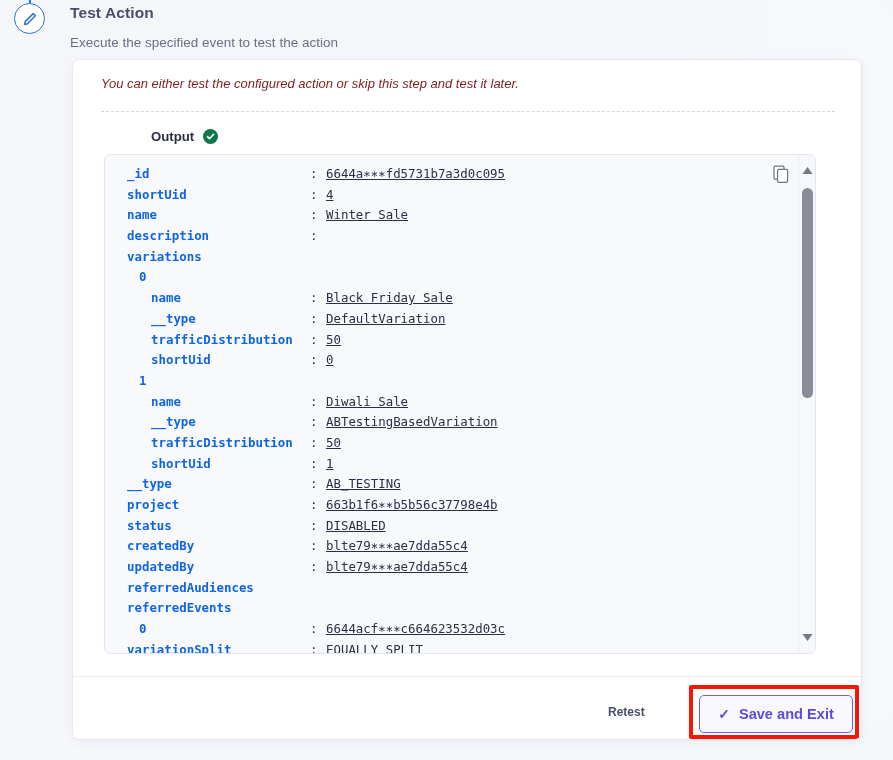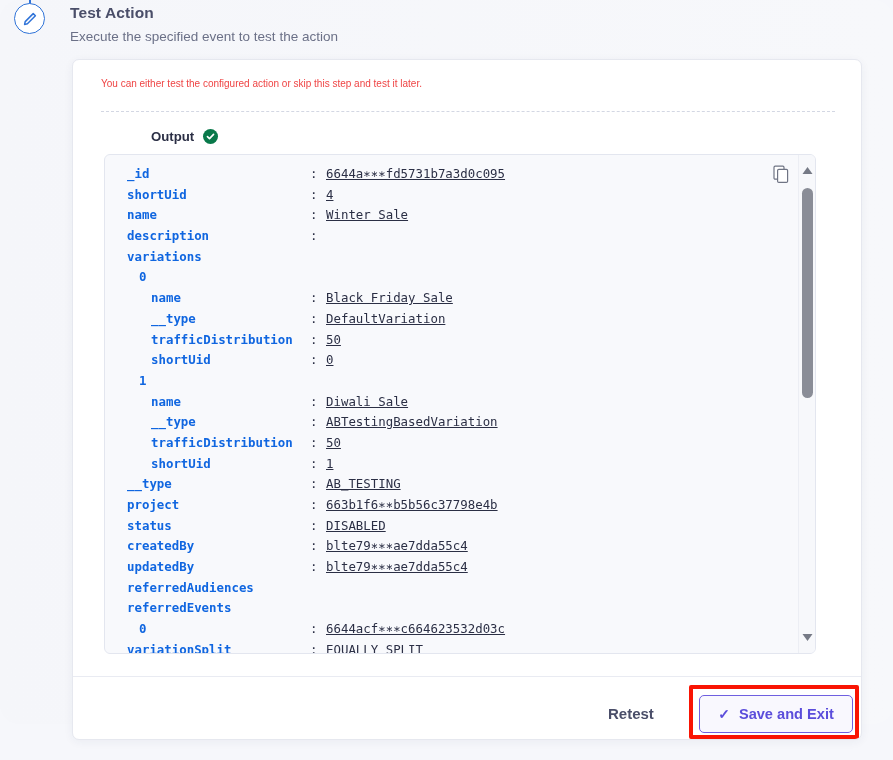--- a/index.html
+++ b/index.html
@@ -56,42 +56,43 @@
     font-size: 15.5px;
     font-weight: bold;
     color: #4a4e69;
     letter-spacing: .1px;
     line-height: 22px;
   }
   .head-sub {
     font-size: 13.5px;
     color: #6b7087;
     line-height: 20px;
-    margin-top: 3px;
+    margin-top: 9px;
   }
 
   
   .card {
     position: absolute;
     left: 72px; top: 59px;
     width: 790px;
     height: 681px;
     background: #ffffff;
     border: 1px solid #e6e8ef;
     border-radius: 7px;
     box-shadow: 0 2px 10px rgba(42,48,86,.055);
     overflow: hidden;
   }
 
   .card-intro {
     position: absolute;
     left: 28px; top: 14px;
-    font-size: 10px;
-    color: #ef4444;
+    font-size: 13px;
+    color: #7f1d1d;
     line-height: 20px;
+    font-style: italic;
   }
 
   .divider {
     position: absolute;
     left: 28px; top: 51px;
     width: 734px;
     height: 0;
     border-top: 1px dashed #d3d7e3;
   }
 
@@ -202,21 +203,21 @@
   .foot-divider {
     position: absolute;
     left: 0; top: 616px;
     width: 790px;
     height: 1px;
     background: #e9ebf2;
   }
   .retest-btn {
     position: absolute;
     left: 527px; top: 639px;
-    font-size: 15px;
+    font-size: 12px;
     font-weight: bold;
     color: #4a4e69;
     background: none;
     border: none;
     cursor: pointer;
     font-family: "Liberation Sans", sans-serif;
     padding: 6px 8px;
     text-align: right;
   }
   .save-wrap {

